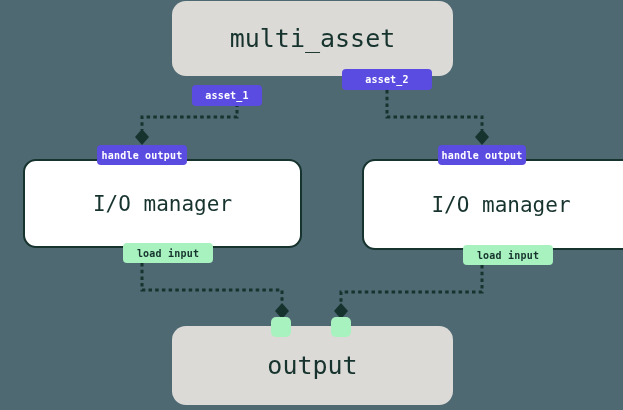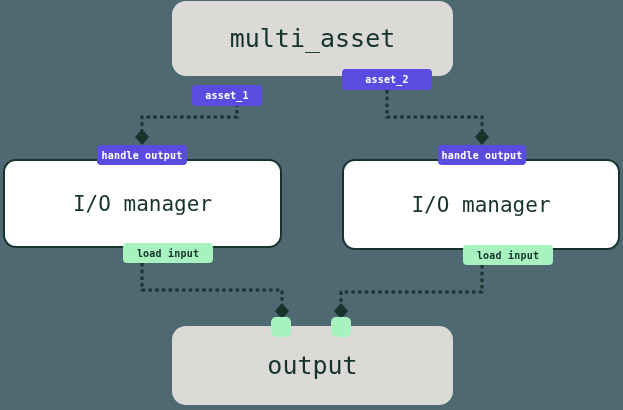--- a/index.html
+++ b/index.html
@@ -31,20 +31,21 @@
   .node-gray {
     background: var(--node-fill-gray);
     border-radius: 14px;
     font-size: 25px;
   }
   .node-io {
     background: var(--node-fill-white);
     border: 2.5px solid var(--ink);
     border-radius: 13px;
     font-size: 21px;
+    margin-left: 20px;
   }
   .tag {
     position: absolute;
     display: flex;
     align-items: center;
     justify-content: center;
     border-radius: 4px;
     font-size: 10px;
     font-weight: 700;
     letter-spacing: 0.2px;

